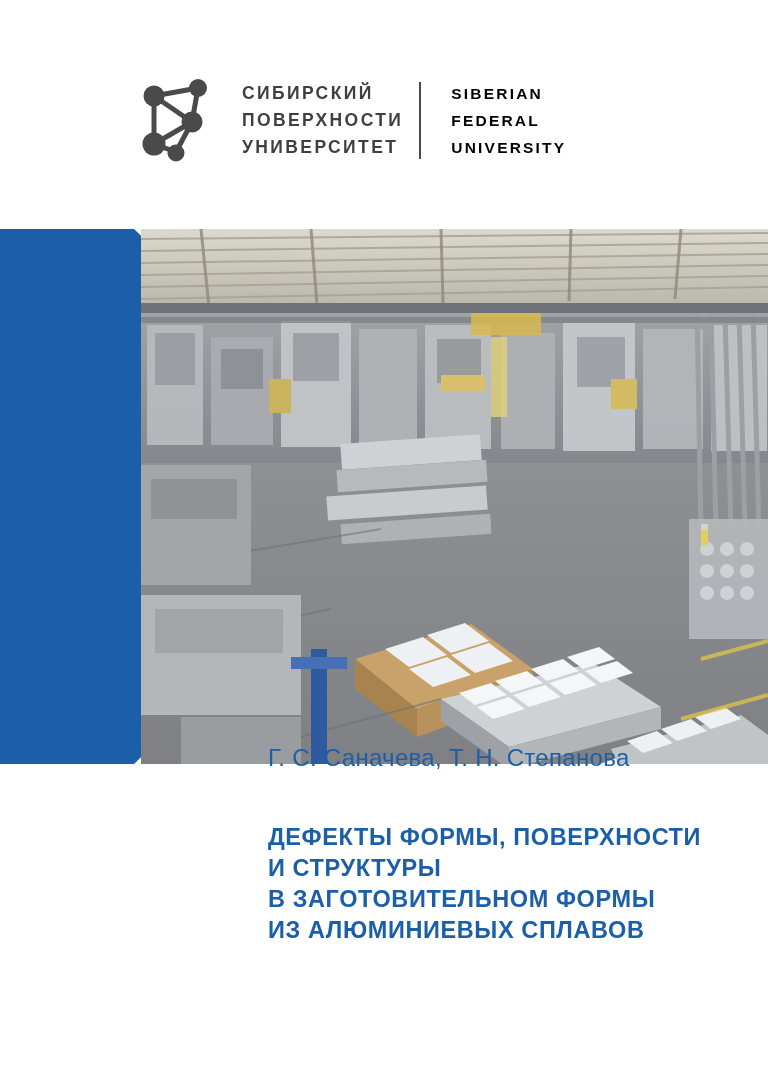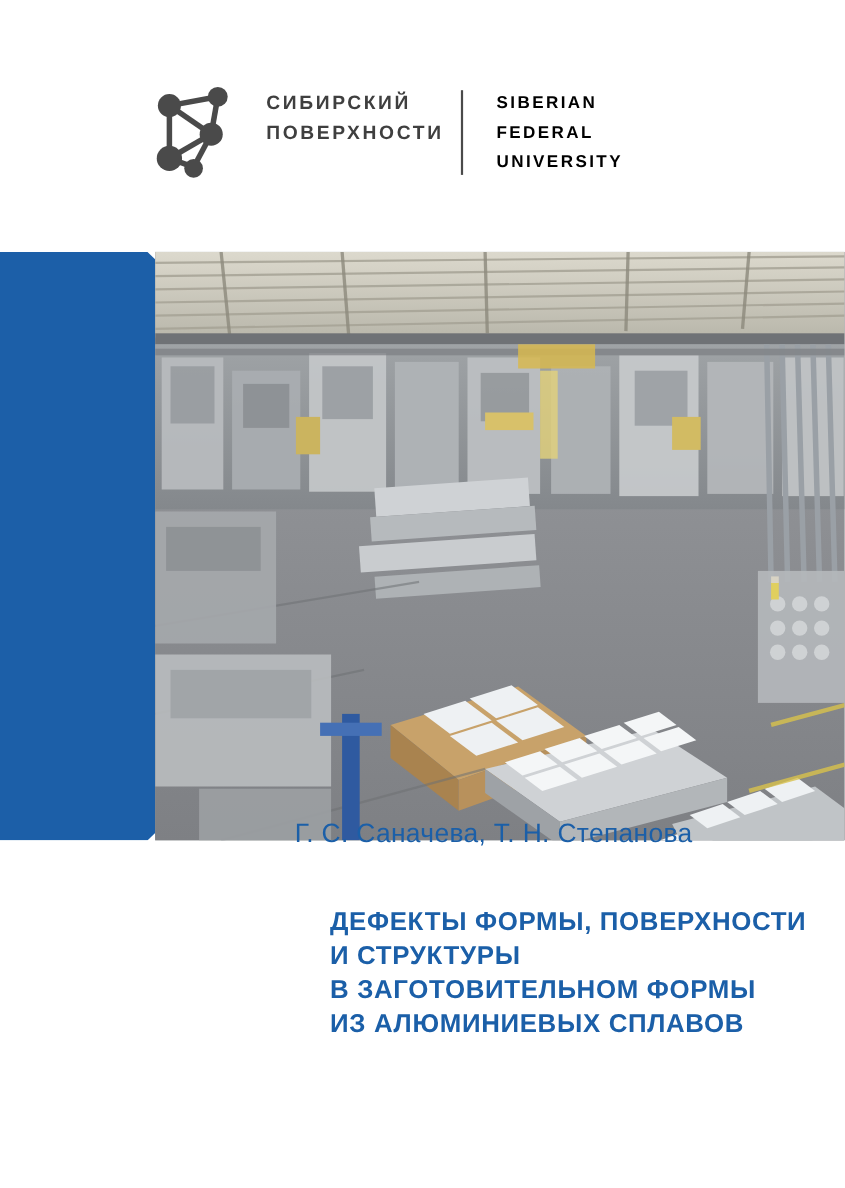--- a/index.html
+++ b/index.html
@@ -105,21 +105,21 @@
     position: absolute;
     left: 268px;
     top: 822px;
     width: 500px;
     font-size: 23.5px;
     font-weight: bold;
     color: #1b5fa8;
     line-height: 31px;
     letter-spacing: 0.6px;
   }
-  .title div { white-space: nowrap; margin-left: 32px; }
+  .title div { white-space: nowrap; }
 </style>
 </head>
 <body>
 
 <div class="cover">
 
   <div class="logo-block">
     <div class="logo-mark">
       <svg viewBox="0 0 92 92" width="92" height="92" xmlns="http://www.w3.org/2000/svg">
         <g stroke="#4a4a4a" stroke-width="5" fill="none">
@@ -137,20 +137,21 @@
           <circle cx="56" cy="48" r="10.5"></circle>
           <circle cx="18" cy="70" r="11.5"></circle>
           <circle cx="40" cy="79" r="8.5"></circle>
         </g>
       </svg>
     </div>
     <div class="logo-text">
       <div class="logo-ru">
         <div>СИБИРСКИЙ</div>
         <div>ПОВЕРХНОСТИ</div>
+        <div>УНИВЕРСИТЕТ</div>
       </div>
       <div class="logo-divider"></div>
       <div class="logo-en">
         <div>SIBERIAN</div>
         <div>FEDERAL</div>
         <div>UNIVERSITY</div>
       </div>
     </div>
   </div>
 

